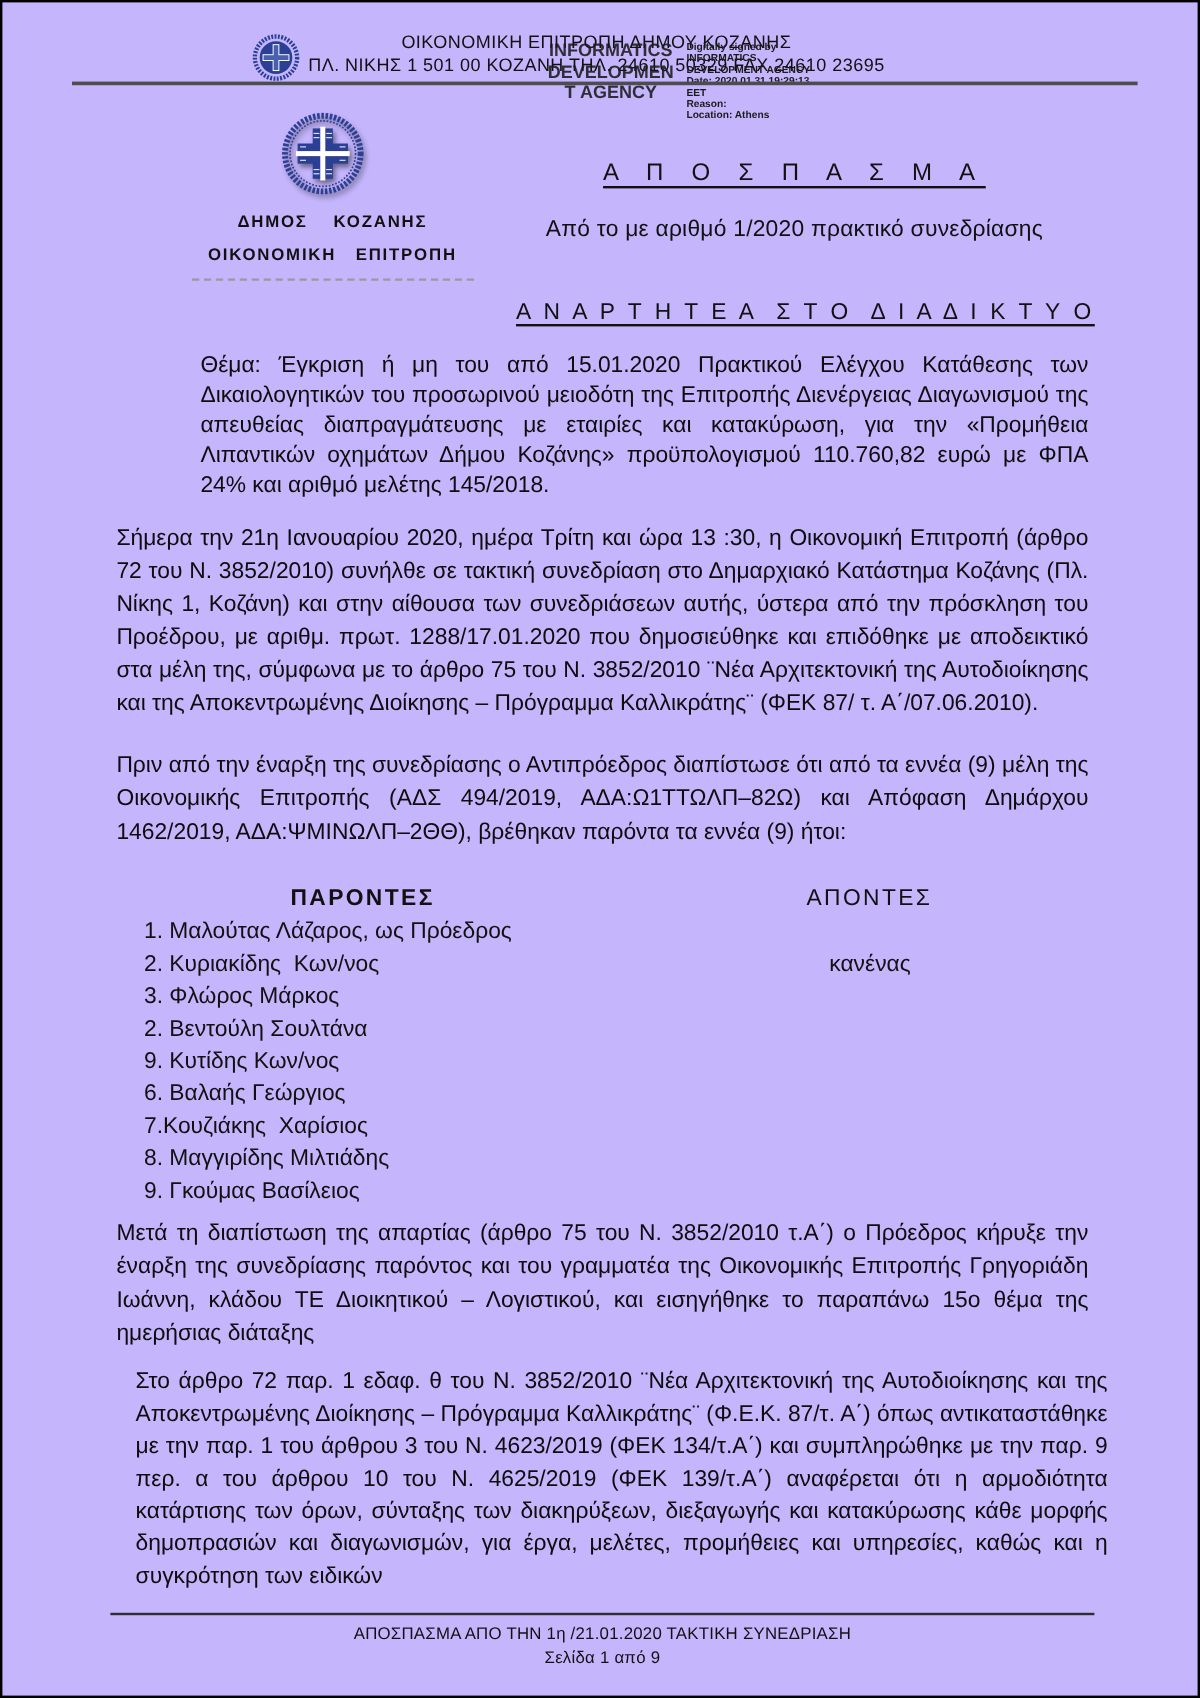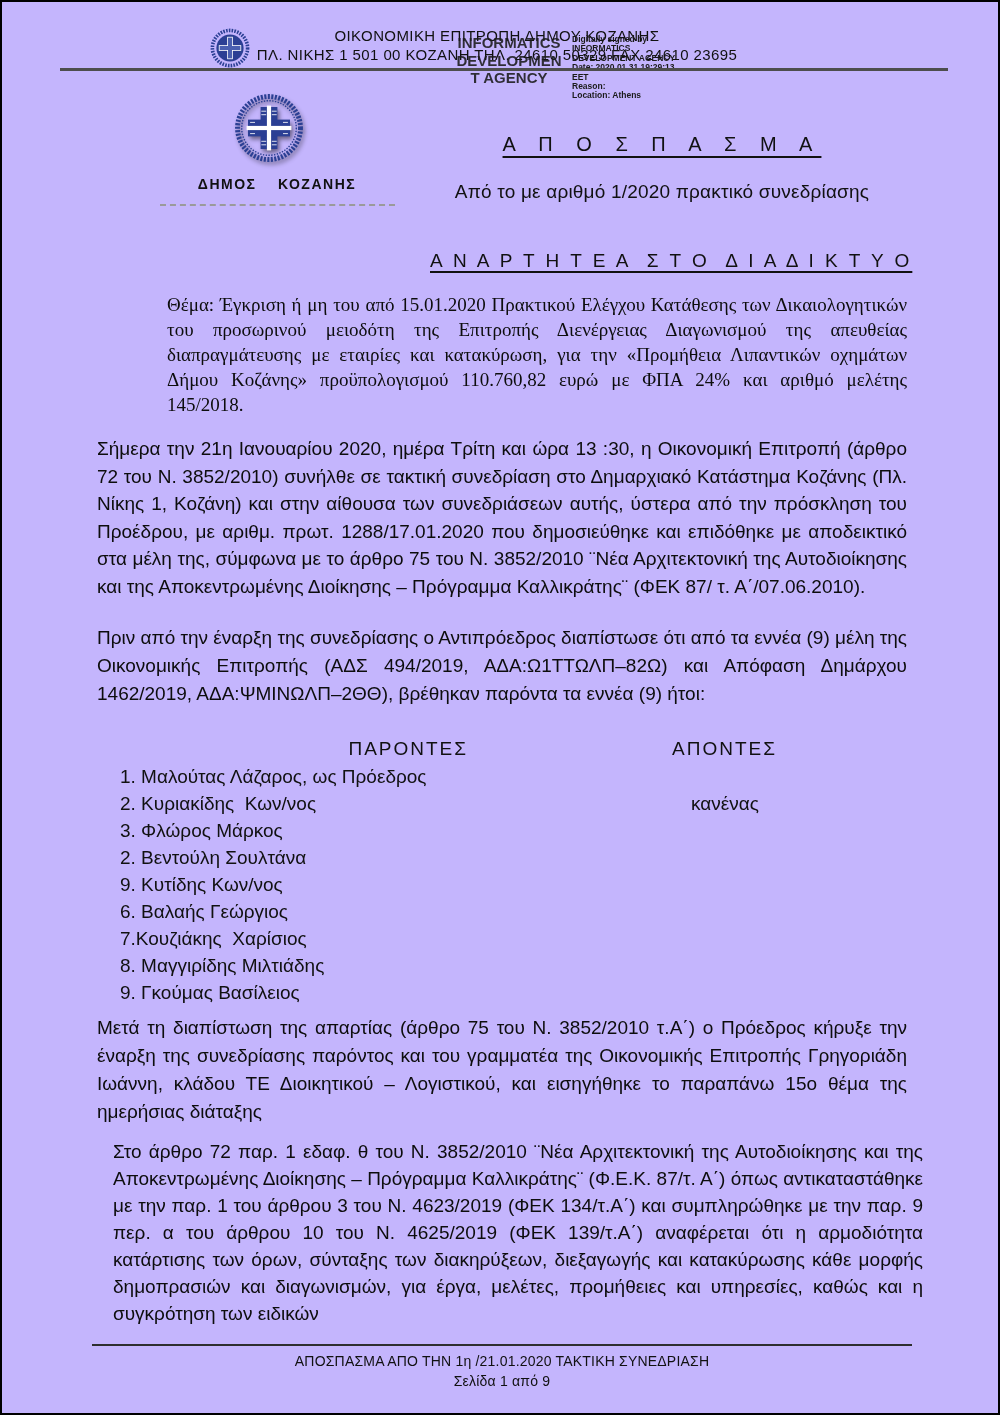--- a/index.html
+++ b/index.html
@@ -33,28 +33,28 @@
   .decision-line .num{margin-left:28px;letter-spacing:1px;}
   .right-title{position:absolute;left:410px;top:131px;width:500px;text-align:center;}
   .apospasma{font-size:20px;letter-spacing:9px;white-space:pre;
     text-decoration:underline;text-underline-offset:5px;text-decoration-thickness:1.5px;}
   .from-minutes{margin-top:25px;font-size:19px;letter-spacing:.2px;}
   .anartitea{position:absolute;left:428px;top:248px;width:482px;text-align:center;
     font-size:19px;letter-spacing:3px;white-space:pre;
     text-decoration:underline;text-underline-offset:4px;text-decoration-thickness:1.5px;}
   
   .para{position:absolute;font-size:19px;line-height:27px;text-align:justify;color:#0d0d0d;}
-  .p-thema{left:165px;top:290px;width:740px;line-height:25px;font-family:Liberation Serif, serif;}
+  .p-thema{left:165px;top:290px;width:740px;line-height:25px;}
   .p-simera{left:95px;top:433px;width:810px;line-height:27.5px;}
   .p-prin{left:95px;top:622px;width:810px;line-height:28px;}
   .p-meta{left:95px;top:1012px;width:810px;line-height:28px;}
   .p-sto{left:111px;top:1136px;width:810px;line-height:27px;}
   
   .att-head{position:absolute;top:736px;font-size:19px;letter-spacing:2px;}
-  .att-head.present{left:256px;width:210px;text-align:right;}
+  .att-head.present{left:240px;width:210px;text-align:left;font-weight:bold;}
   .att-head.absent{left:615px;width:215px;text-align:center;}
   .att-list{position:absolute;left:118px;top:761px;font-size:19px;line-height:27px;}
   .att-list .row{white-space:pre;}
   .absent-note{position:absolute;left:648px;top:791px;width:150px;text-align:center;font-size:19px;}
   
   .ftr-rule{position:absolute;left:90px;top:1342px;width:820px;height:2px;background:#2e2e2e;}
   .ftr-text{position:absolute;left:100px;top:1349px;width:800px;text-align:center;
     font-size:14px;line-height:20px;letter-spacing:.2px;color:#111;}
 </style>
 </head>
@@ -112,20 +112,21 @@
         <line x1="54" y1="74" x2="61" y2="74"></line>
       <line x1="23" y1="42" x2="30" y2="42"></line>
         <line x1="23" y1="58" x2="30" y2="58"></line>
       <line x1="70" y1="42" x2="77" y2="42"></line>
         <line x1="70" y1="58" x2="77" y2="58"></line>
     </g>
   </svg>
 
   <div class="left-title">
     <div class="ln">ΔΗΜΟΣ    ΚΟΖΑΝΗΣ</div>
+    <div class="ln">ΟΙΚΟΝΟΜΙΚΗ   ΕΠΙΤΡΟΠΗ</div>
     <div class="dash-div"></div>
   </div>
 
 
   <div class="right-title">
     <div class="apospasma">Α Π Ο Σ Π Α Σ Μ Α</div>
     <div class="from-minutes">Από το με αριθμό 1/2020 πρακτικό συνεδρίασης</div>
   </div>
   <div class="anartitea">Α Ν Α Ρ Τ Η Τ Ε Α  Σ Τ Ο  Δ Ι Α Δ Ι Κ Τ Υ Ο</div>
 

